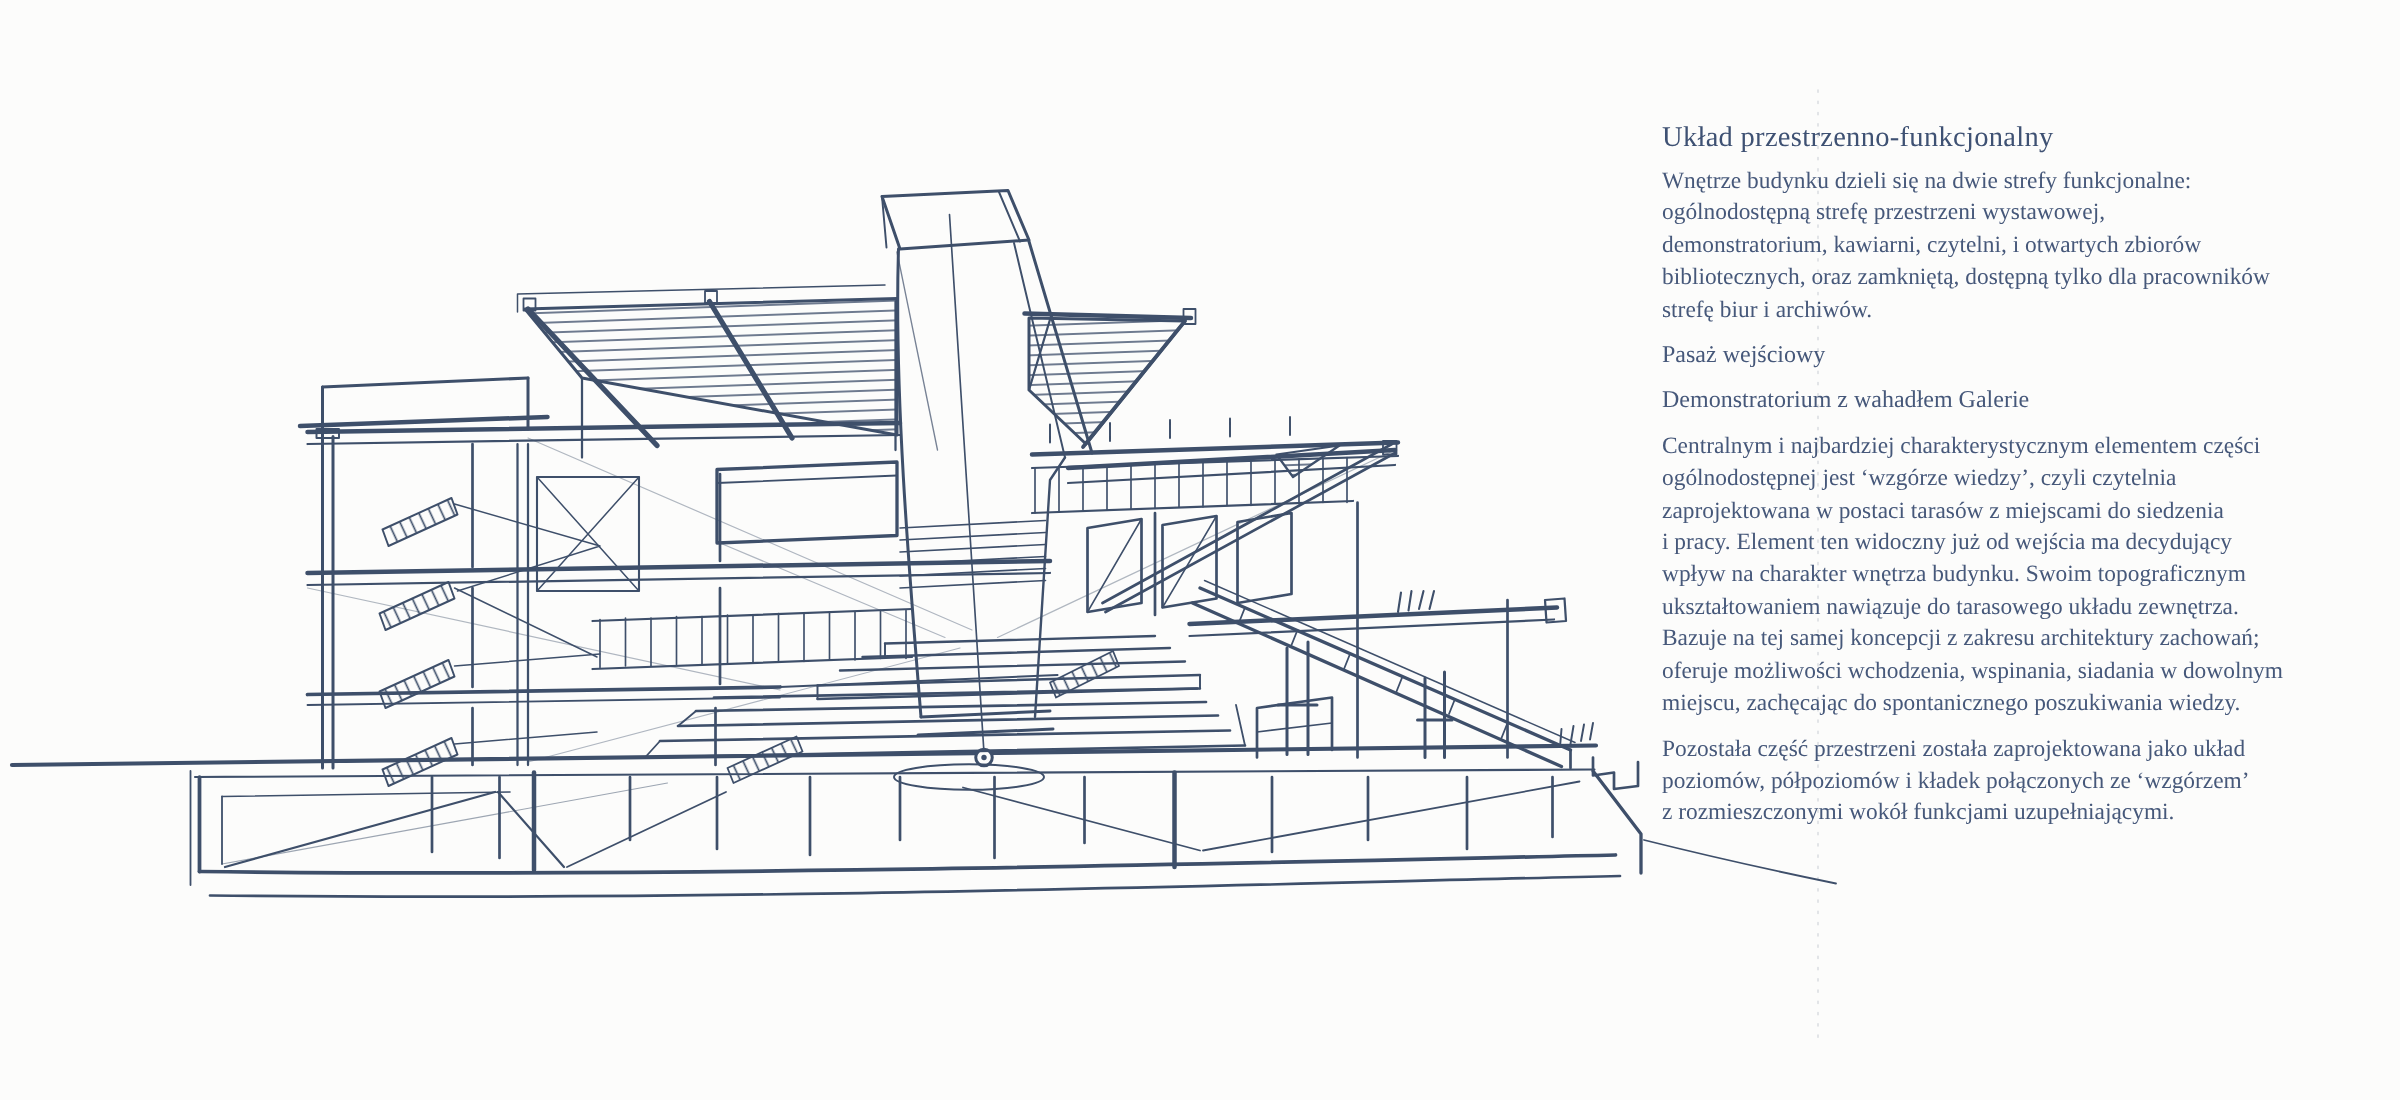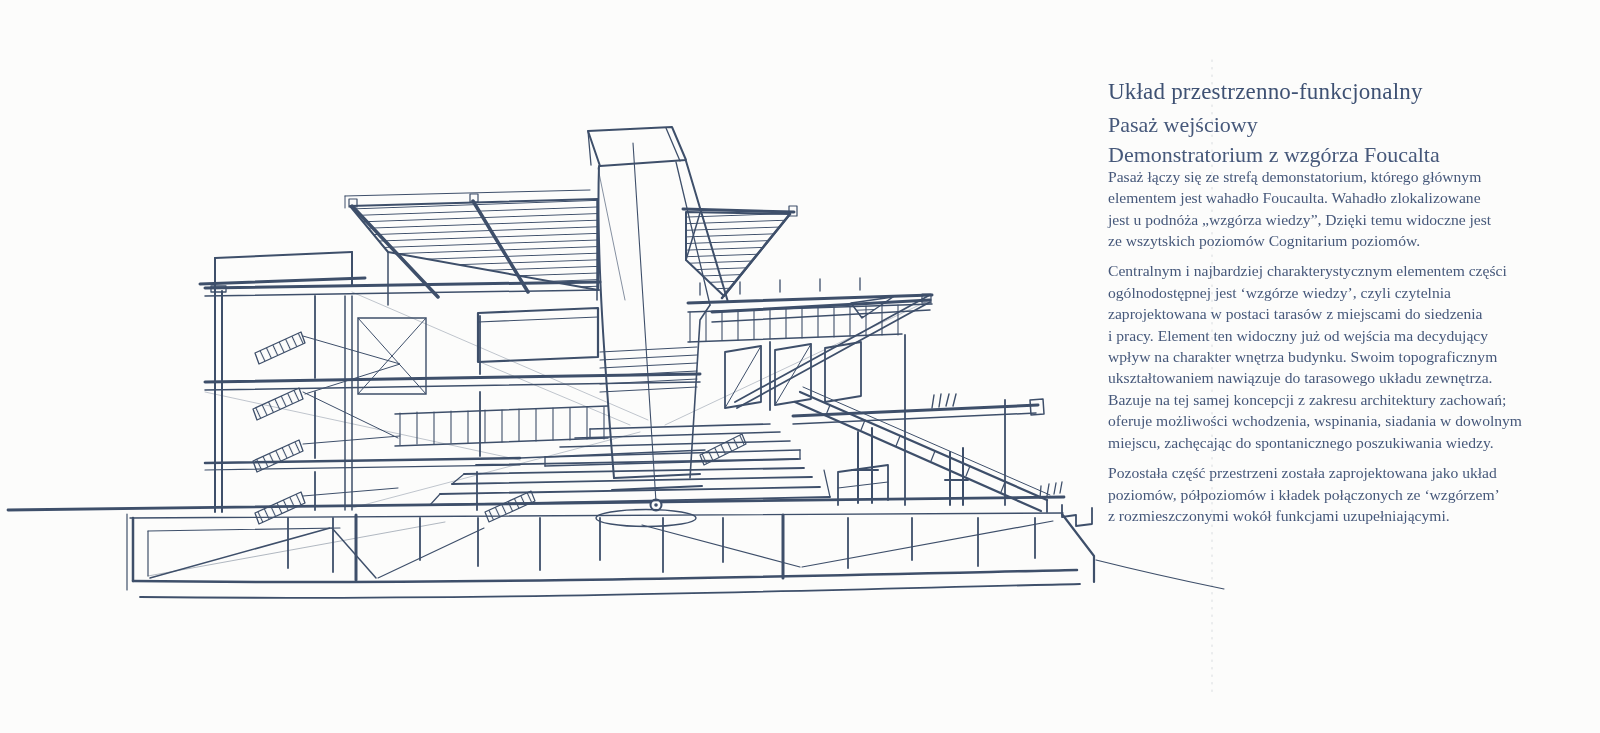--- a/index.html
+++ b/index.html
@@ -8,26 +8,26 @@
     background:#fcfcfb;
     font-family:"Liberation Serif","DejaVu Serif",serif;
   }
   .canvas{position:absolute;inset:0;width:1600px;height:733px;}
   .sketch-svg{position:absolute;left:0;top:0;}
   .text-col{
     position:absolute;left:1108px;top:79px;width:474px;
     color:#46587a;font-size:15.6px;line-height:21.4px;
   }
   .page-title{
-    font-size:23px;line-height:26px;font-weight:400;color:#3e5173;
+    font-size:19px;line-height:26px;font-weight:400;color:#3e5173;
     margin:0 0 5px 0;letter-spacing:.2px;
   }
   .intro,.sec-body{margin:0;white-space:pre-line;}
   .section{margin-top:9px;}
-  .sec-heading{margin:0;font-size:22px;font-weight:400;color:#46587a;}
+  .sec-heading{margin:0;font-size:16px;font-weight:400;color:#46587a;}
 </style>
 </head>
 <body>
 
 <div class="canvas">
 
   <svg class="sketch-svg" width="1600" height="733" viewBox="0 0 1600 733" stroke="#3e4f6a" fill="none" stroke-linecap="round" stroke-linejoin="round">
     <defs>
       <pattern id="patRoof" width="8" height="6.6" patternUnits="userSpaceOnUse" patternTransform="rotate(-2)">
         <path d="M0,3.3 H8" stroke="#3e4f6a" stroke-width="1.1"></path>
@@ -211,31 +211,32 @@
       <path d="M930,300 L665,425"></path>
       <path d="M205,392 L520,460"></path>
     </g>
 
     <path d="M1096,560 C1140,571 1190,582 1224,589" stroke-width="1.2"></path>
     <path d="M1212,60 V695" stroke-width="1" stroke-dasharray="1.5 6" opacity="0.18"></path>
   </svg>
 
   <div class="text-col">
     <h1 class="page-title">Układ przestrzenno-funkcjonalny</h1>
+    <p class="intro">Wnętrze budynku dzieli się na dwie strefy funkcjonalne:
+ogólnodostępną strefę przestrzeni wystawowej,
+demonstratorium, kawiarni, czytelni, i otwartych zbiorów
+bibliotecznych, oraz zamkniętą, dostępną tylko dla pracowników
+strefę biur i archiwów.</p>
 
     <div class="section">
       <h2 class="sec-heading">Pasaż wejściowy</h2>
     </div>
 
     <div class="section">
-      <h2 class="sec-heading">Demonstratorium z wzgórza Foucalta</h2>
-      <p class="sec-body">Pasaż łączy się ze strefą demonstatorium, którego głównym
-elementem jest wahadło Foucaulta. Wahadło zlokalizowane
-jest u podnóża „wzgórza wiedzy”, Dzięki temu widoczne jest
-ze wszytskich poziomów Cognitarium poziomów.</p>
+      <h2 class="sec-heading">Demonstratorium z wahadłem Galerie</h2>
     </div>
 
     <div class="section">
       <p class="sec-body">Centralnym i najbardziej charakterystycznym elementem części
 ogólnodostępnej jest ‘wzgórze wiedzy’, czyli czytelnia
 zaprojektowana w postaci tarasów z miejscami do siedzenia
 i pracy. Element ten widoczny już od wejścia ma decydujący
 wpływ na charakter wnętrza budynku. Swoim topograficznym
 ukształtowaniem nawiązuje do tarasowego układu zewnętrza.
 Bazuje na tej samej koncepcji z zakresu architektury zachowań;

